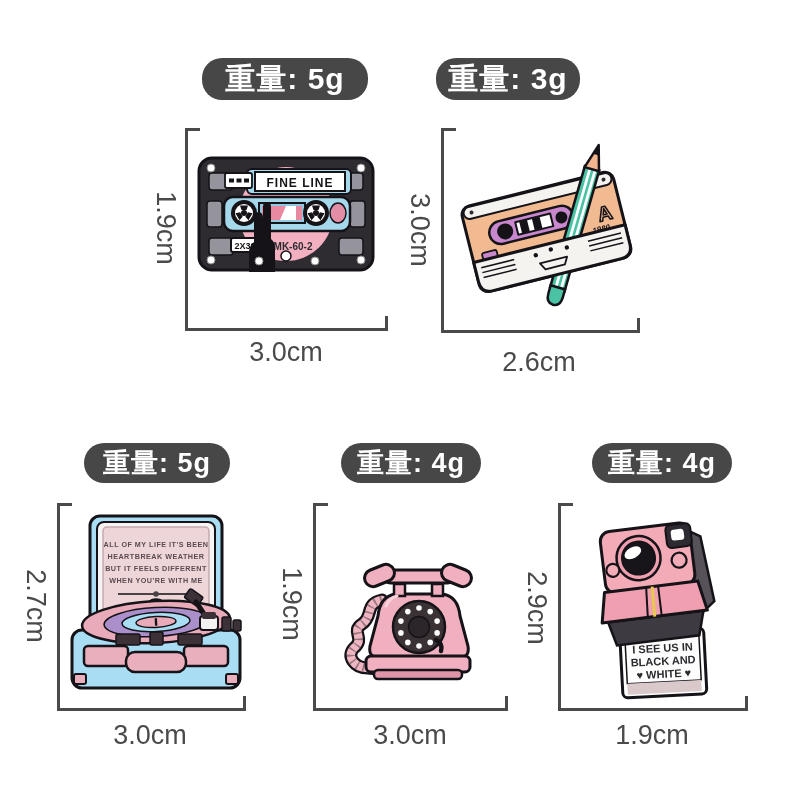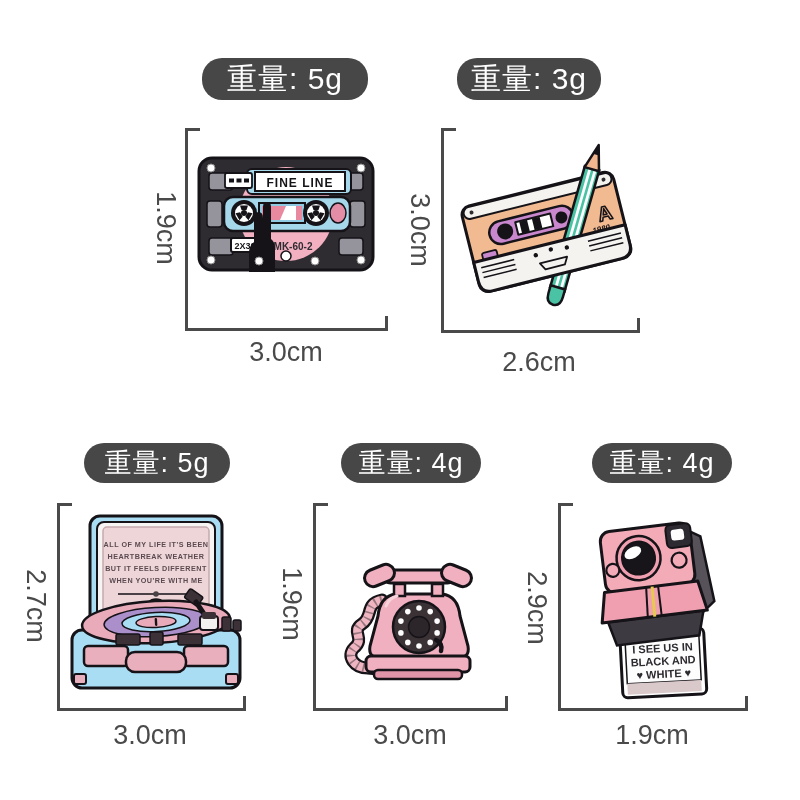--- a/index.html
+++ b/index.html
@@ -1,20 +1,20 @@
 <!DOCTYPE html>
 <html><head>
 <meta charset="utf-8">
 <style>
   html,body{margin:0;padding:0;background:#ffffff;}
   .canvas{position:relative;width:800px;height:800px;background:#ffffff;
           font-family:"Liberation Sans",sans-serif;overflow:visible;}
   .badge{position:absolute;background:#474747;color:#ffffff;border-radius:20px;
          display:flex;align-items:center;justify-content:center;
-         font-weight:normal;letter-spacing:1px;}
+         font-weight:bold;letter-spacing:1px;}
   .badge.lg{font-size:30px;}
   .badge.sm{font-size:27px;}
   .bracket{position:absolute;border-left:3px solid #4a4a4a;border-bottom:3px solid #4a4a4a;}
   .bracket::before{content:"";position:absolute;left:0;top:0;width:12px;height:3px;background:#4a4a4a;}
   .bracket::after{content:"";position:absolute;right:0;bottom:0;width:3px;height:12px;background:#4a4a4a;}
   .vlabel{position:absolute;width:130px;height:30px;line-height:30px;text-align:center;
           font-size:27px;color:#4a4a4a;transform:rotate(90deg);}
   .hlabel{position:absolute;height:32px;line-height:32px;text-align:center;
           font-size:27px;color:#4a4a4a;}
   .pin{position:absolute;}
@@ -87,21 +87,21 @@
           <circle cx="164" cy="12" r="4"></circle>
           <circle cx="14" cy="104" r="4"></circle>
         <circle cx="164" cy="104" r="4"></circle>
           <circle cx="62" cy="105" r="4"></circle>
           <circle cx="118" cy="105" r="4"></circle>
       </g>
     </svg>
   </div>
 
   <div>
-    <div class="badge lg" style="left:457px;top:58px;width:144px;height:42px;">重量: 3g</div>
+    <div class="badge lg" style="left:436px;top:58px;width:144px;height:42px;">重量: 3g</div>
     <div class="bracket" style="left:441px;top:128px;width:196px;height:202px;"></div>
     <div class="vlabel" style="left:355px;top:215px;">3.0cm</div>
     <div class="hlabel" style="left:469px;top:338px;width:140px;margin-top:8px;">2.6cm</div>
 
     <svg class="pin" style="left:448px;top:138px;" width="196" height="185" viewBox="0 0 196 185">
 
       <g transform="rotate(-14 98 92)" stroke-linejoin="round">
         <rect x="20" y="50" width="156" height="88" rx="9" fill="#f2ba91" stroke="#151318" stroke-width="3"></rect>
         <rect x="22" y="51" width="152" height="12" rx="6" fill="#f5f3f0" stroke="#151318" stroke-width="2"></rect>
         <circle cx="30" cy="57" r="2" fill="#2f2c31"></circle>

